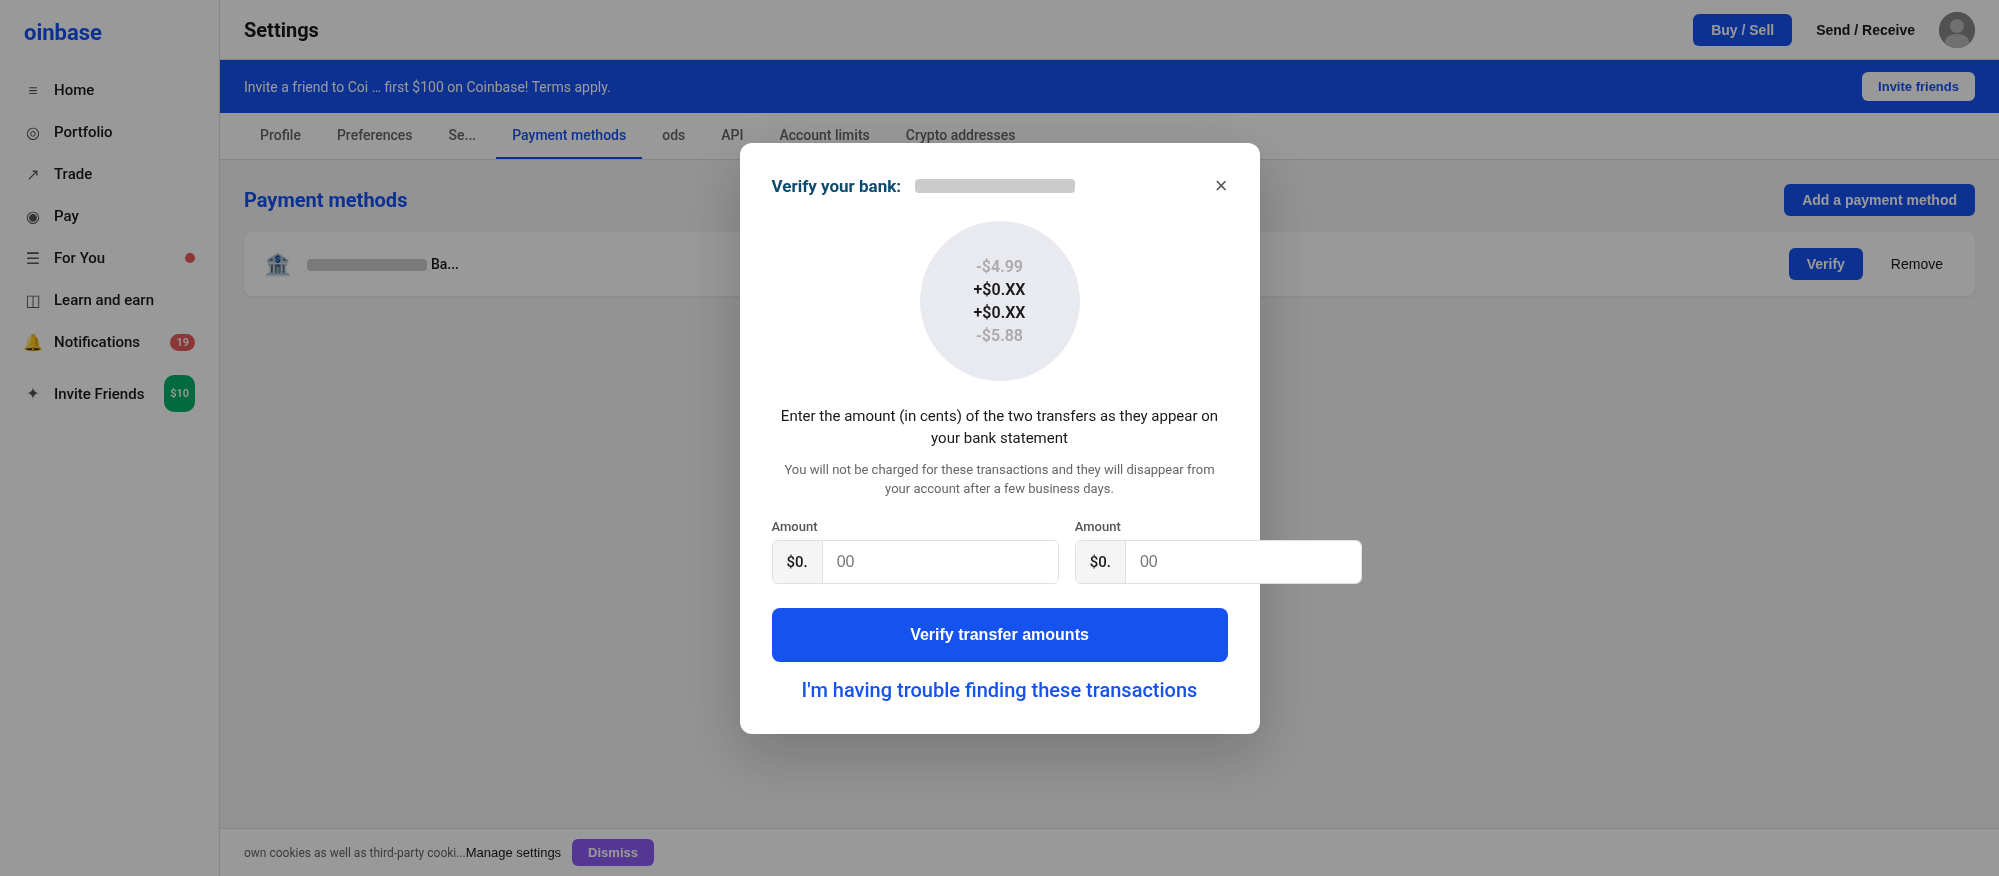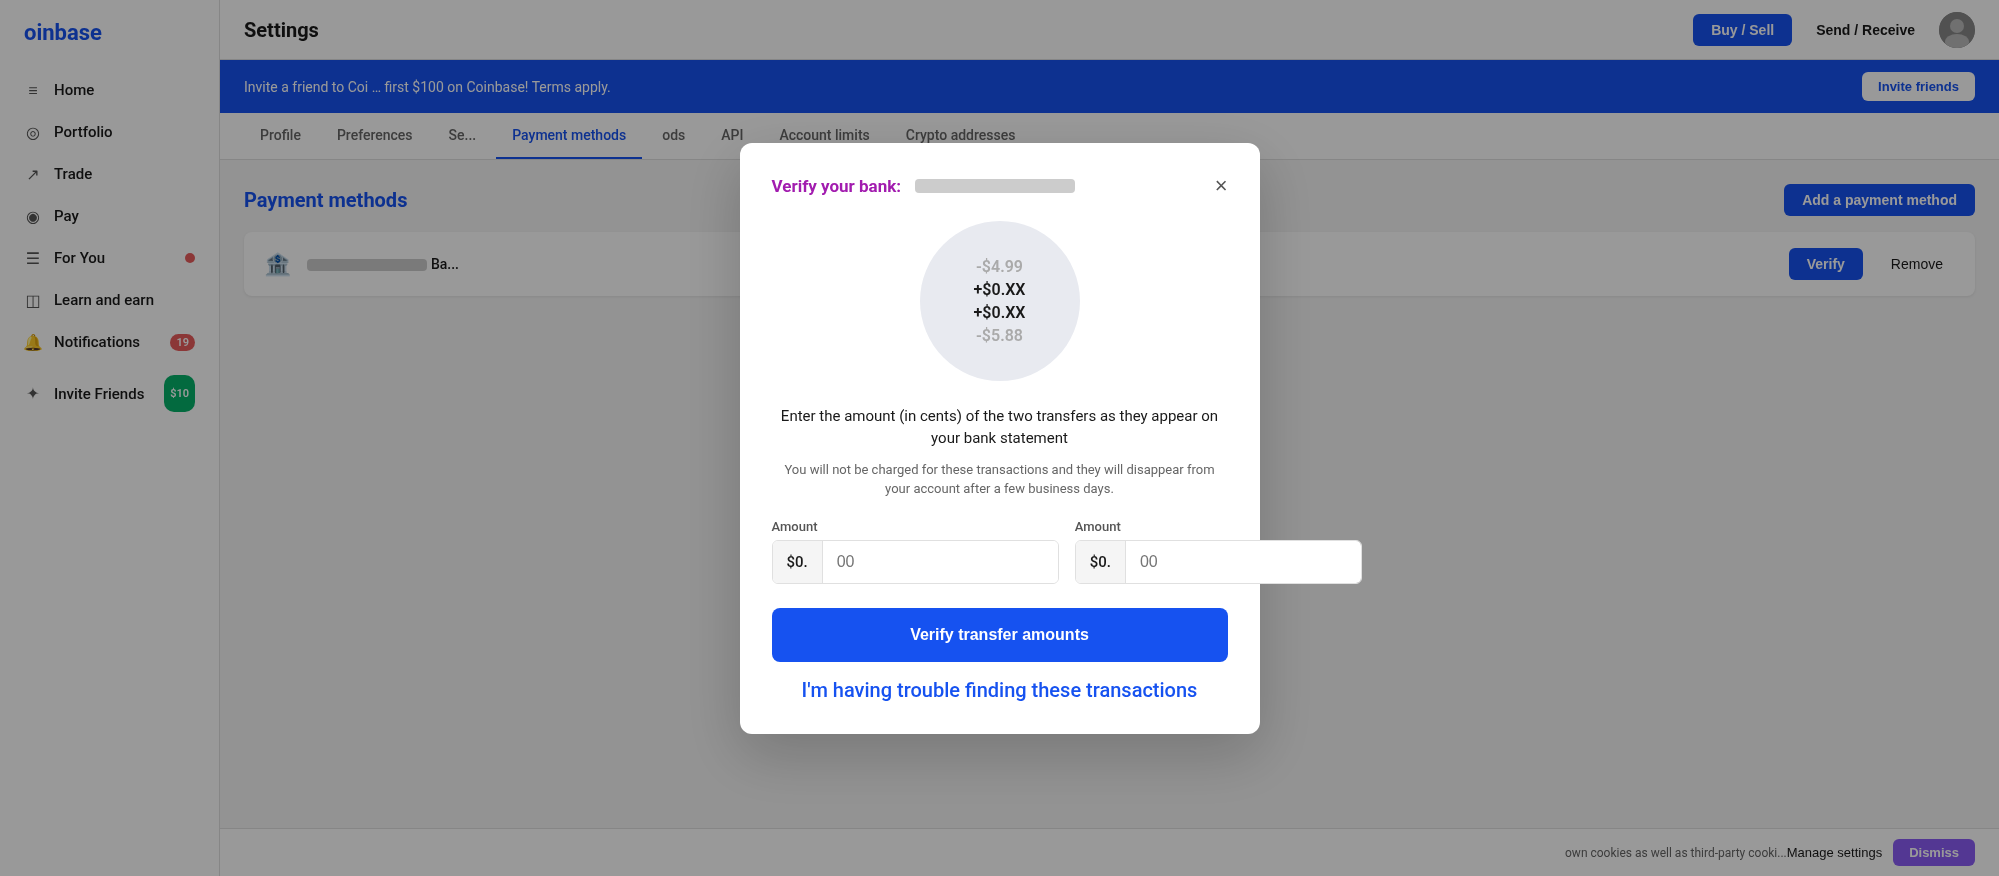--- a/index.html
+++ b/index.html
@@ -228,21 +228,21 @@
 
     
     .cookie-bar {
       background: #fff;
       border-top: 1px solid #e0e0e0;
       padding: 10px 24px;
       font-size: 12px;
       color: #666;
       display: flex;
       align-items: center;
-      justify-content: flex-end;
+      justify-content: flex-start;
     }
     .btn-dismiss {
       background: #8b5cf6;
       color: #fff;
       border: none;
       border-radius: 6px;
       padding: 6px 16px;
       font-size: 13px;
       font-weight: 600;
       cursor: pointer;
@@ -278,21 +278,21 @@
     }
     .modal-header {
       display: flex;
       align-items: center;
       justify-content: space-between;
       margin-bottom: 24px;
     }
     .modal-title {
       font-size: 17px;
       font-weight: 700;
-      color: #a21caf;
+      color: #0c4a6e;
       display: flex;
       align-items: center;
       gap: 8px;
     }
     .modal-close {
       background: none;
       border: none;
       font-size: 22px;
       cursor: pointer;
       color: #555;

